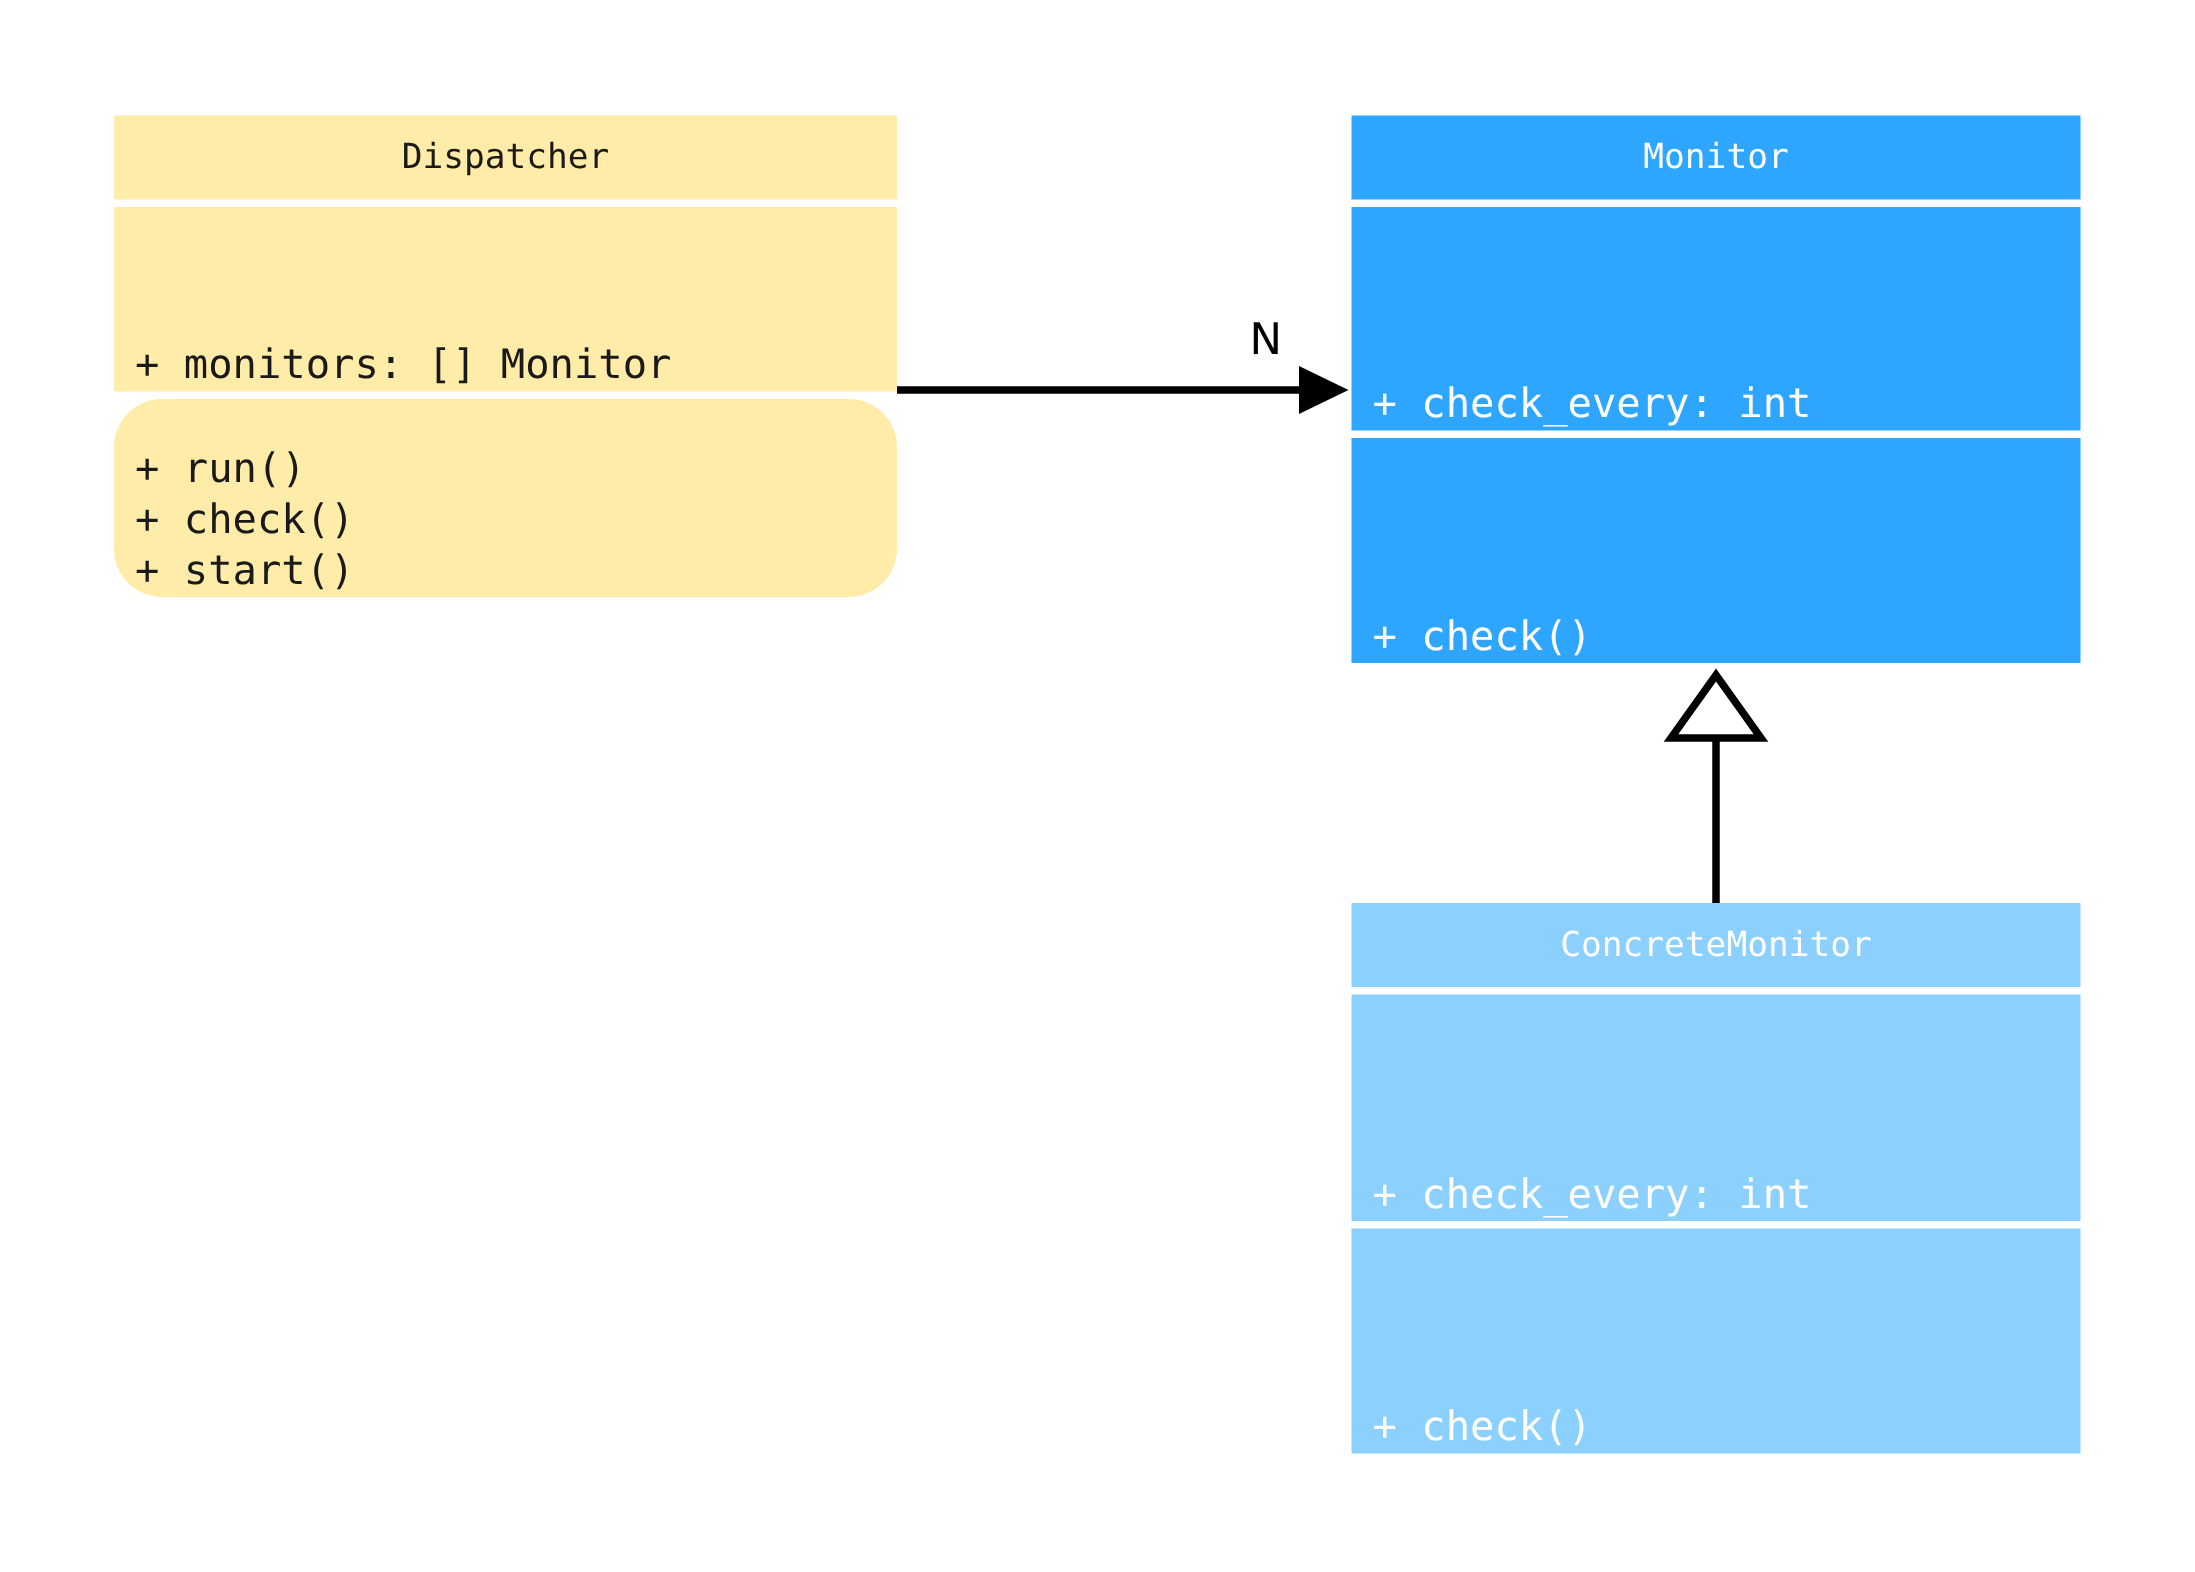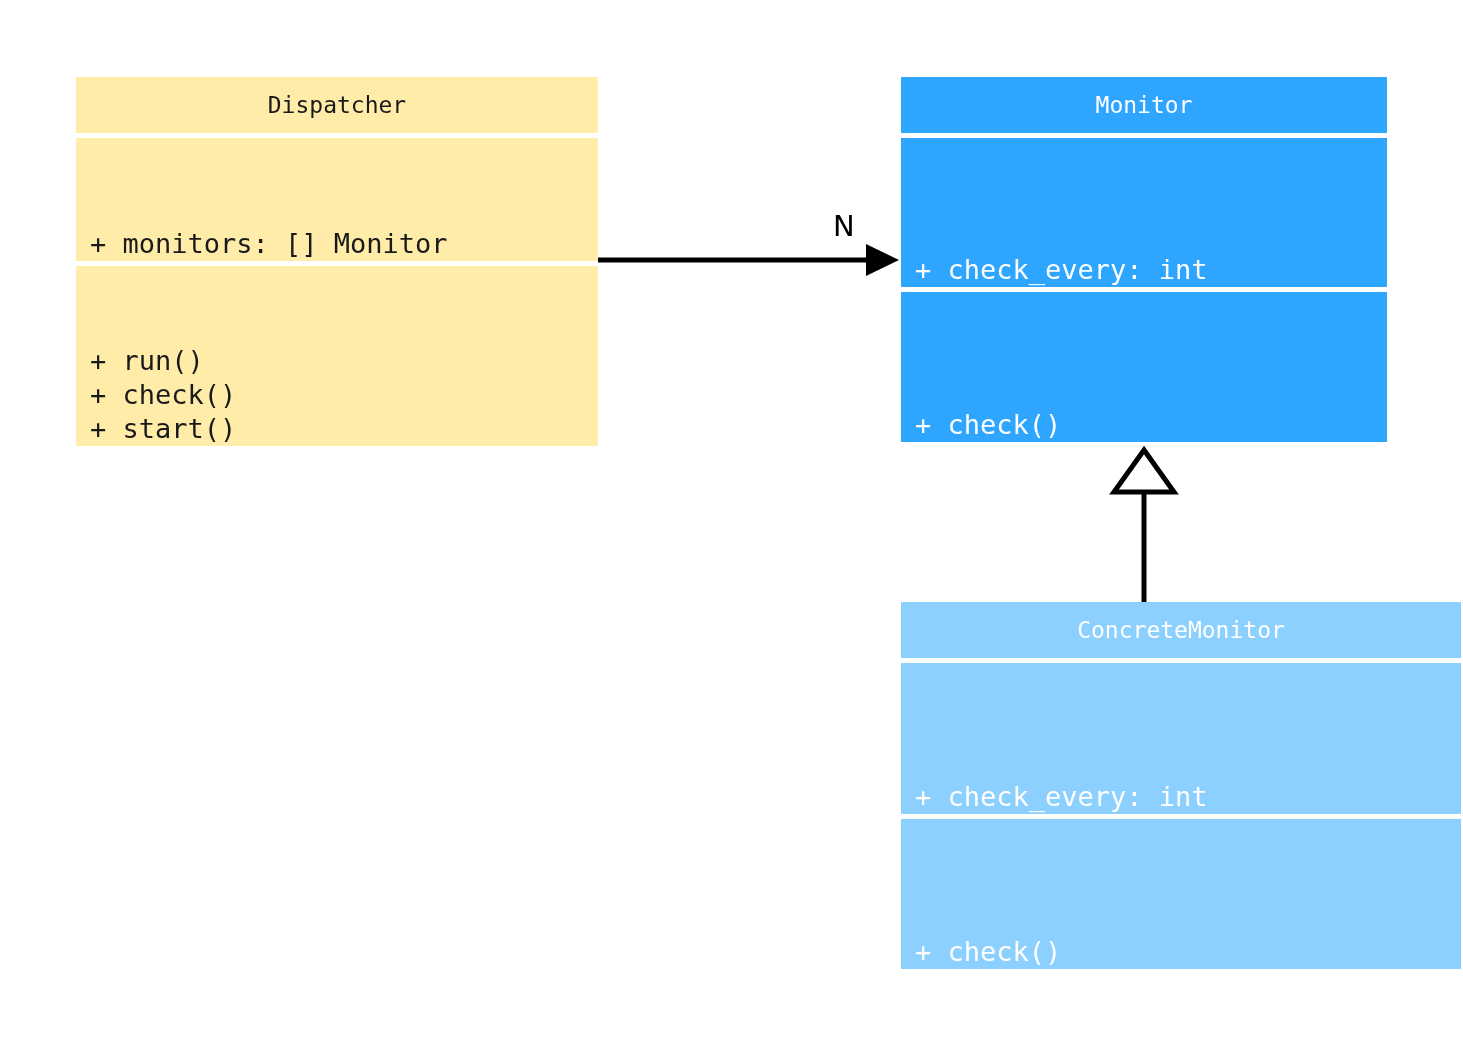--- a/index.html
+++ b/index.html
@@ -62,40 +62,40 @@
   #class-dispatcher {
     left: 76px;
     top: 77px;
     width: 522px;
     height: 369px;
     color: #1a1a1a;
   }
   #class-dispatcher .compartment { background: #ffeca8; }
   #class-dispatcher .cmp-title { height: 56px; }
   #class-dispatcher .cmp-attrs { height: 123px; }
-  #class-dispatcher .cmp-ops   { height: 180px; }
+  #class-dispatcher .cmp-ops   { height: 132px; border-radius: 32px; }
 
   
   #class-monitor {
     left: 901px;
     top: 77px;
     width: 486px;
     height: 365px;
     color: #ffffff;
   }
   #class-monitor .compartment { background: #2ea6ff; }
   #class-monitor .cmp-title { height: 56px; }
   #class-monitor .cmp-attrs { height: 149px; }
   #class-monitor .cmp-ops   { height: 150px; }
 
   
   #class-concretemonitor {
     left: 901px;
     top: 602px;
-    width: 560px;
+    width: 486px;
     height: 367px;
     color: #ffffff;
   }
   #class-concretemonitor .compartment { background: #8cd0ff; }
   #class-concretemonitor .cmp-title { height: 56px; }
   #class-concretemonitor .cmp-attrs { height: 151px; }
   #class-concretemonitor .cmp-ops   { height: 150px; }
 
   
   #connectors {

